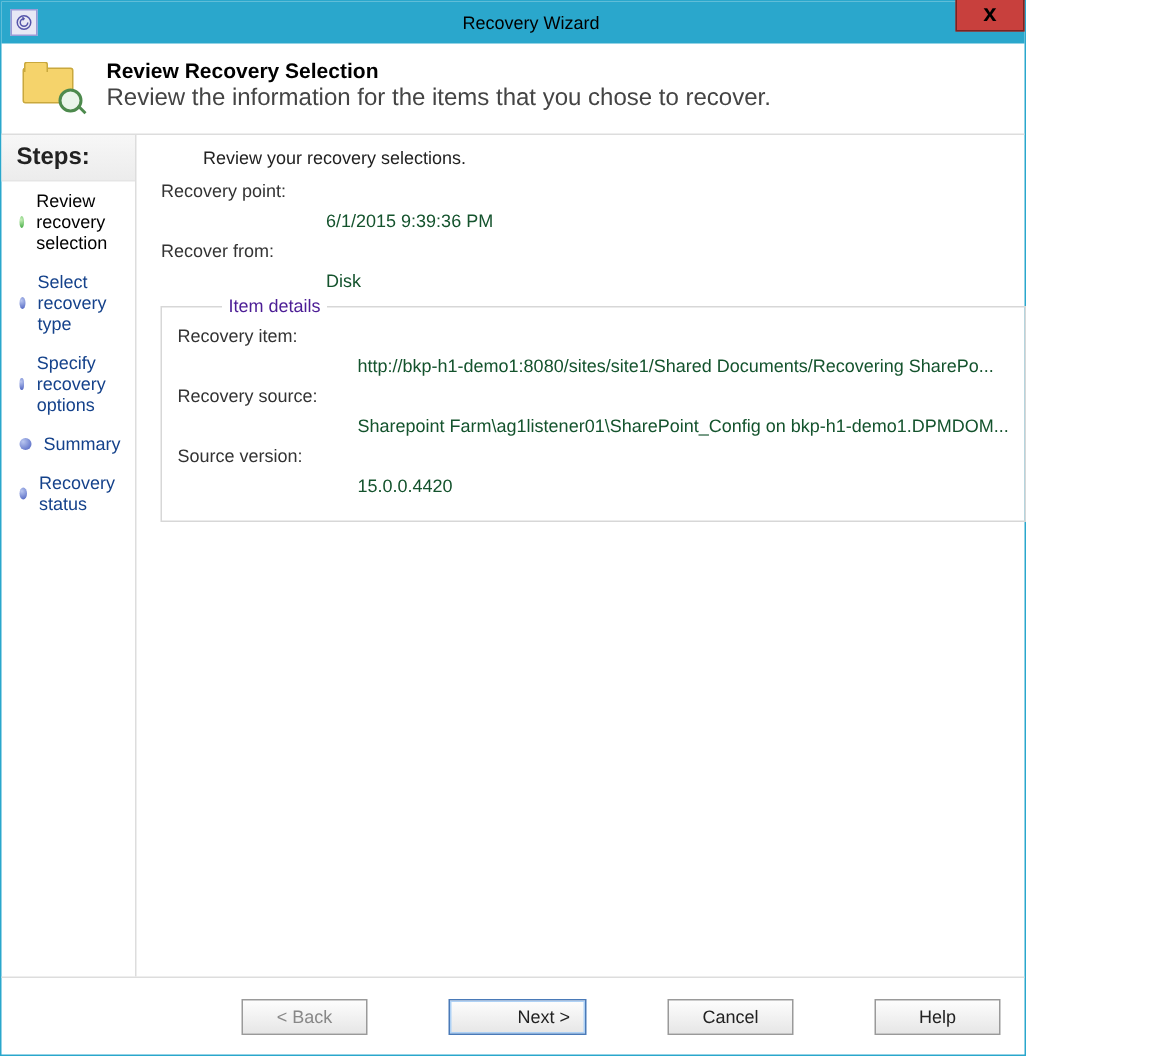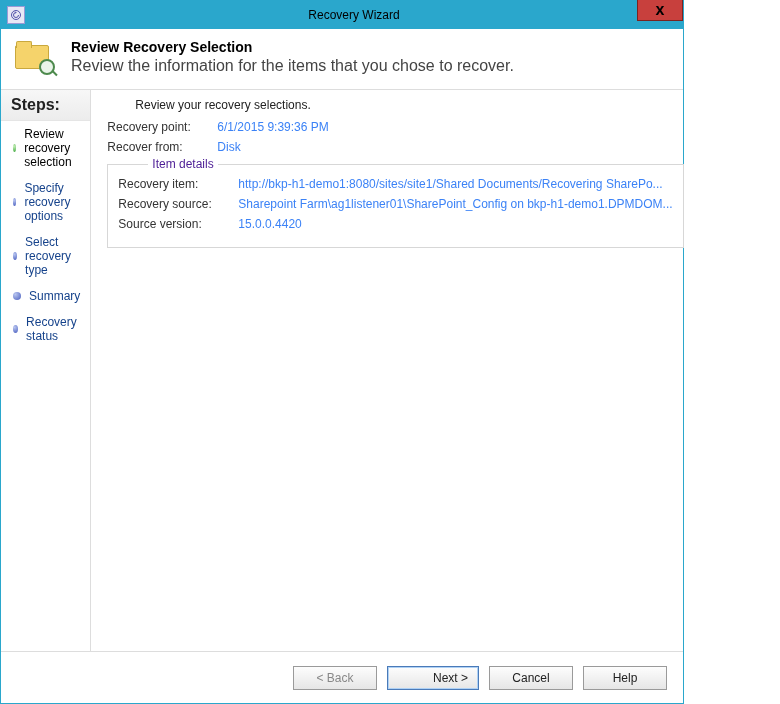--- a/index.html
+++ b/index.html
@@ -21,27 +21,27 @@
   .body { flex: 1; display: flex; border-top: 1px solid #ddd; min-height:0;}
   .sidebar { width: 200px; border-right: 1px solid #ddd; padding-top: 0; }
   .steps-title { font-weight: bold; padding: 6px 10px 6px 10px; border-bottom: 1px solid #e5e5e5; background: linear-gradient(#f7f7f7,#ececec); font-size:16px;}
   .step { display:flex; align-items:center; padding: 6px 10px 6px 12px; font-size:12px; color:#15428b; cursor:default;}
   .step.current { color:#000; }
   .bullet { width:8px; height:8px; border-radius:50%; margin-right:8px; background: radial-gradient(circle at 30% 30%, #b9c6f0, #4a5fbf);}
   .bullet.current { background: radial-gradient(circle at 30% 30%, #c7f0b9, #3fa83f);}
   .content { flex:1; padding: 8px 16px 0 16px; display:flex; flex-direction:column; }
   .info-row { display:flex; margin-bottom: 6px; font-size:12px; }
   .info-row .lbl { width: 110px; color:#333; }
-  .info-row .val { flex:1; color:#3b82f6; white-space:nowrap; overflow:hidden; text-overflow:ellipsis;}
+  .info-row .val { flex:1; color:#14532d; white-space:nowrap; overflow:hidden; text-overflow:ellipsis;margin-top:20px;}
   .intro { margin-bottom: 8px; padding-left: 28px; }
   .groupbox { border:1px solid #d7d7d7; margin-top: 4px; padding: 12px 10px 10px 10px; position:relative; }
   .groupbox .legend { position:absolute; top:-8px; left:8px; background:#fff; padding:0 4px; font-size:12px; color:#4c1d95;margin-left:32px;}
   .groupbox .info-row .lbl { width: 120px; }
   .footer { height: 52px; border-top: 1px solid #ddd; display:flex; align-items:center; justify-content:flex-end; padding-right: 16px; gap: 10px; }
-  .btn { min-width: 84px; height: 24px; background: linear-gradient(#fdfdfd,#e6e6e6); border:1px solid #9a9a9a; font-size:12px; color:#222; cursor:pointer; padding: 0 10px;}
+  .btn { min-width: 84px; height: 24px; background: linear-gradient(#fdfdfd,#e6e6e6); border:1px solid #9a9a9a; font-size:12px; color:#222; cursor:pointer; padding: 0 10px; margin-left: 44px;}
   .btn:disabled { color:#888; cursor:default;}
   .btn.default { border:1px solid #4a7ab8; box-shadow: 0 0 0 1px #aed1f5 inset; padding-left: 45px;}
 </style>
 </head>
 <body>
 
 <div class="window">
 
   <div class="titlebar">
     <div class="app-icon">
@@ -71,25 +71,25 @@
   <div class="body">
     <div class="sidebar">
       <div class="steps-title">Steps:</div>
       <div id="steps-list">
           <div class="step current">
             <div class="bullet current"></div>
             <span>Review recovery selection</span>
           </div>
           <div class="step">
             <div class="bullet"></div>
-            <span>Specify recovery options</span>
+            <span>Select recovery type</span>
           </div>
           <div class="step">
             <div class="bullet"></div>
-            <span>Select recovery type</span>
+            <span>Specify recovery options</span>
           </div>
           <div class="step">
             <div class="bullet"></div>
             <span>Summary</span>
           </div>
           <div class="step">
             <div class="bullet"></div>
             <span>Recovery status</span>
           </div>
         </div>

